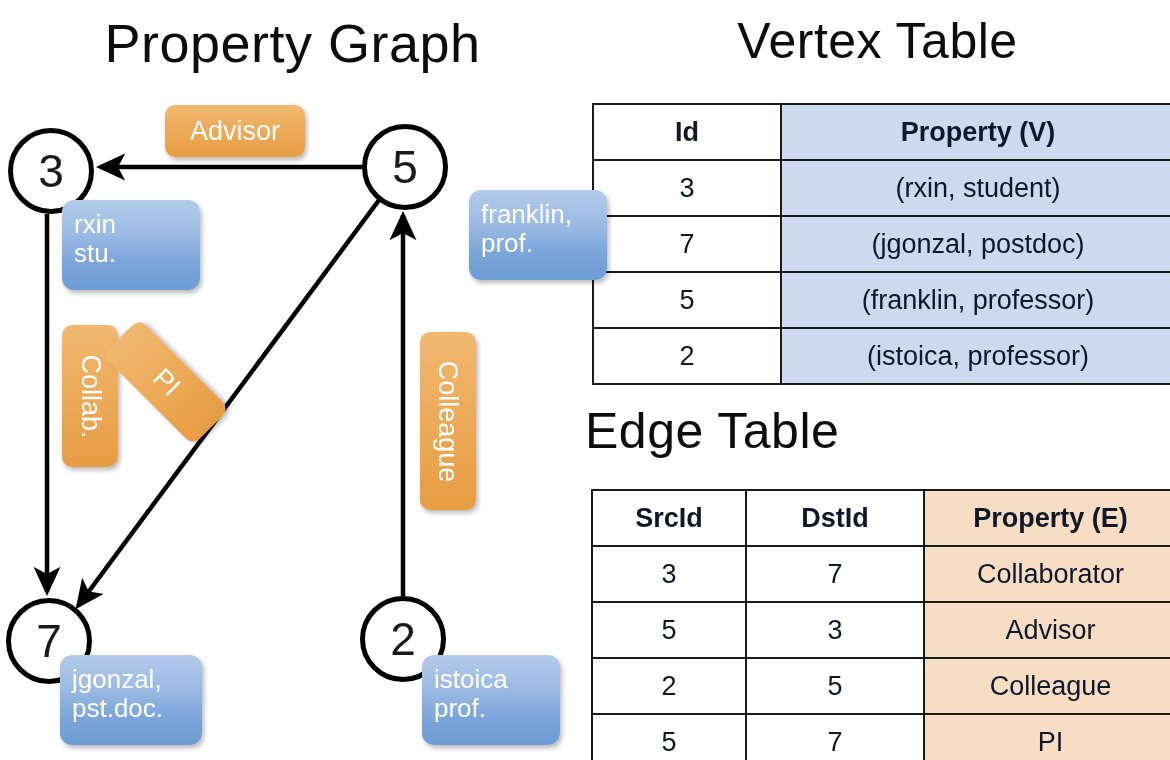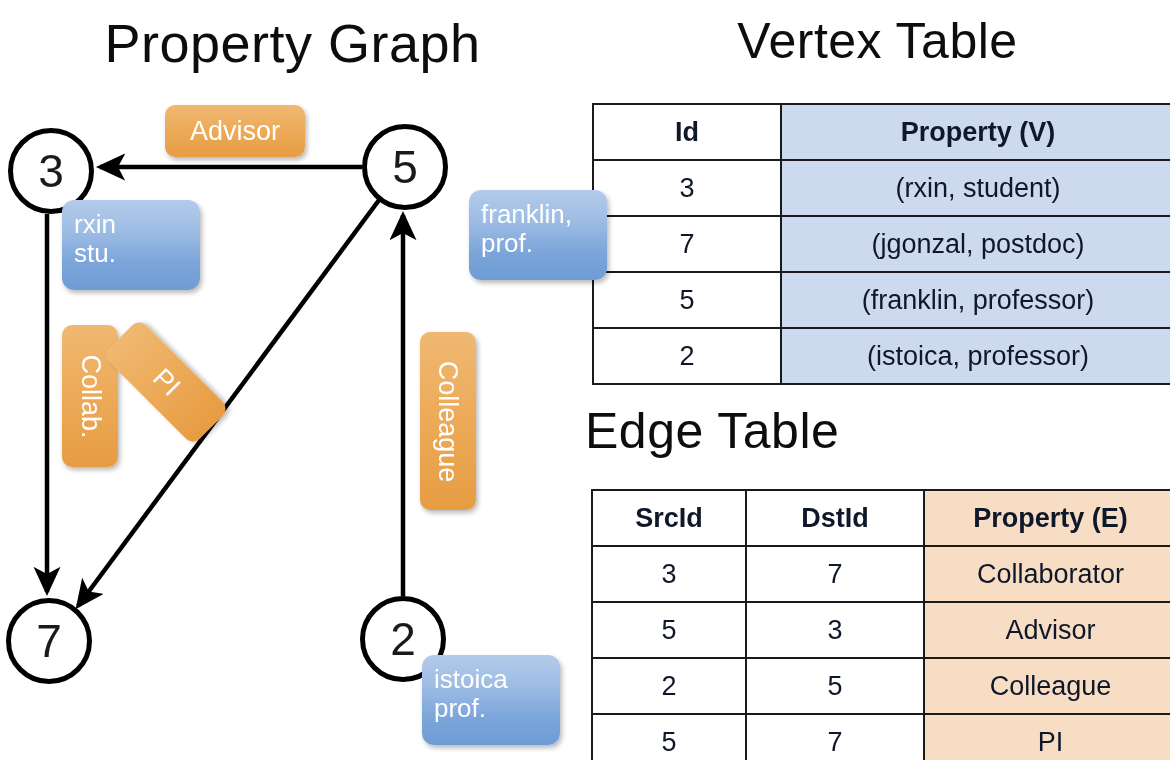--- a/index.html
+++ b/index.html
@@ -217,20 +217,24 @@
   </div>
 
   <div class="prop-box" id="prop-rxin">
     <div>rxin</div>
     <div>stu.</div>
   </div>
   <div class="prop-box" id="prop-franklin">
     <div>franklin,</div>
     <div>prof.</div>
   </div>
+  <div class="prop-box" id="prop-jgonzal">
+    <div>jgonzal,</div>
+    <div>pst.doc.</div>
+  </div>
   <div class="prop-box" id="prop-istoica">
     <div>istoica</div>
     <div>prof.</div>
   </div>
 
   <div class="edge-label" id="label-advisor">
     <span class="vtext">Advisor</span>
   </div>
   <div class="edge-label" id="label-collab">
     <span class="vtext">Collab.</span>

